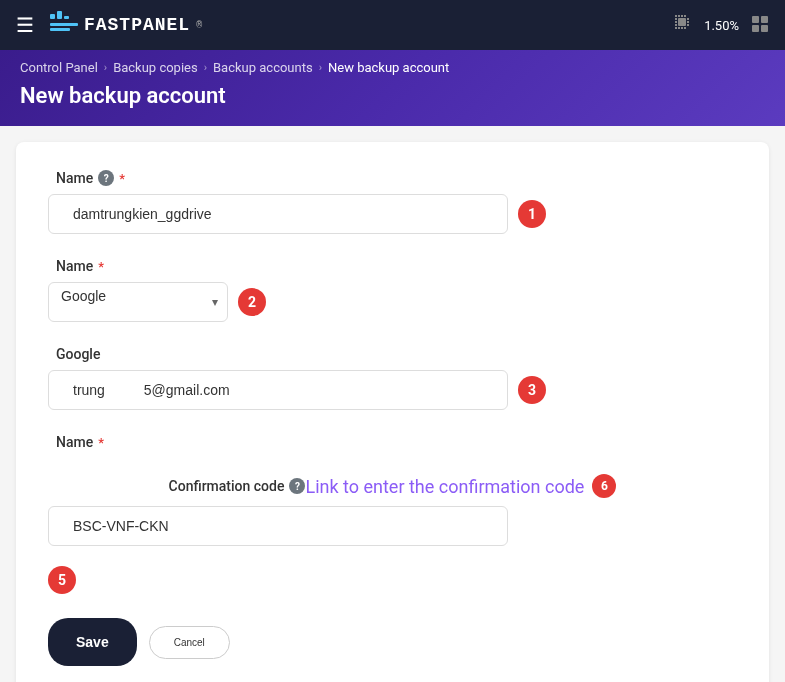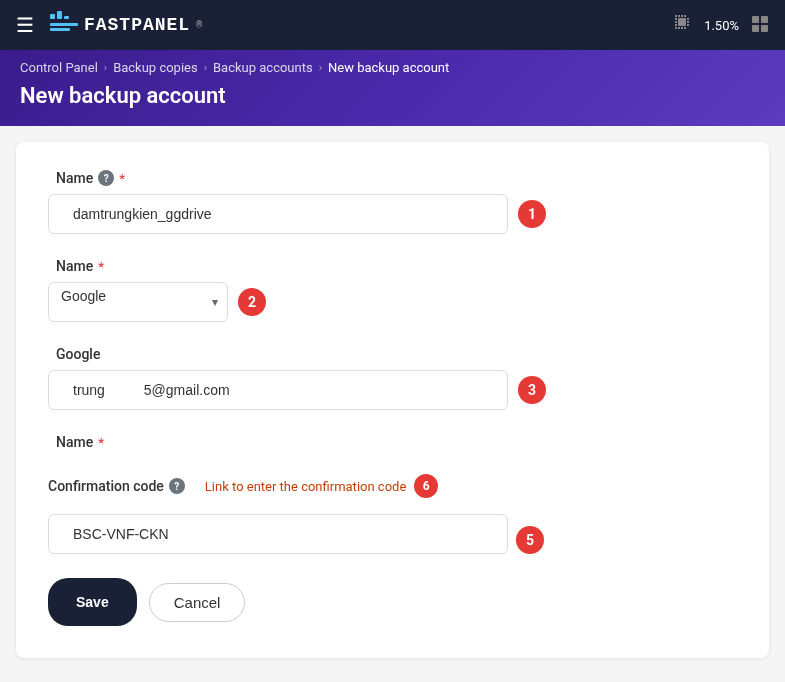--- a/index.html
+++ b/index.html
@@ -140,40 +140,39 @@
       display: flex;
       align-items: center;
       justify-content: center;
       flex-shrink: 0;
     }
 
     
     .conf-label-row {
       display: flex;
       align-items: center;
-      justify-content: flex-start;
+      justify-content: center;
       width: 100%;
-      margin-bottom: 16px;
+      margin-bottom: 8px;
     }
     .conf-label-left {
       display: flex;
       align-items: center;
       gap: 5px;
       font-size: 14px;
       font-weight: 500;
       color: #333;
     }
     .conf-link {
-      color: #c2410c;
-      font-size: 13px;
+      color: #8b5cf6;
+      font-size: 18px;
       text-decoration: none;
       display: flex;
       align-items: center;
       gap: 4px;
-      padding-left: 20px;
     }
     .conf-link-badge {
       width: 24px;
       height: 24px;
       border-radius: 50%;
       background: #e53935;
       color: white;
       font-size: 12px;
       font-weight: 700;
       display: flex;
@@ -183,22 +182,23 @@
     }
     .conf-label-right-group {
       display: flex;
       align-items: center;
       gap: 8px;
     }
 
     
     .conf-input-row {
       display: flex;
-      align-items: flex-end;
-      gap: 8px;
+      align-items: flex-start;
+      gap: 20px;
+      flex-direction: column;
     }
 
     
     .button-row {
       display: flex;
       align-items: center;
       gap: 12px;
       margin-top: 12px;
     }
     .btn-save {
@@ -211,21 +211,21 @@
       font-weight: 600;
       cursor: pointer;
       transition: background 0.2s;
     }
     .btn-cancel {
       background: white;
       color: #333;
       border: 1px solid #ccc;
       border-radius: 20px;
       padding: 10px 24px;
-      font-size: 15px;
+      font-size: 10px;
       font-weight: 500;
       cursor: pointer;
       transition: background 0.2s;
     }
   </style>
 </head>
 <body>
 
 <nav class="navbar">
   <div class="navbar-left">

